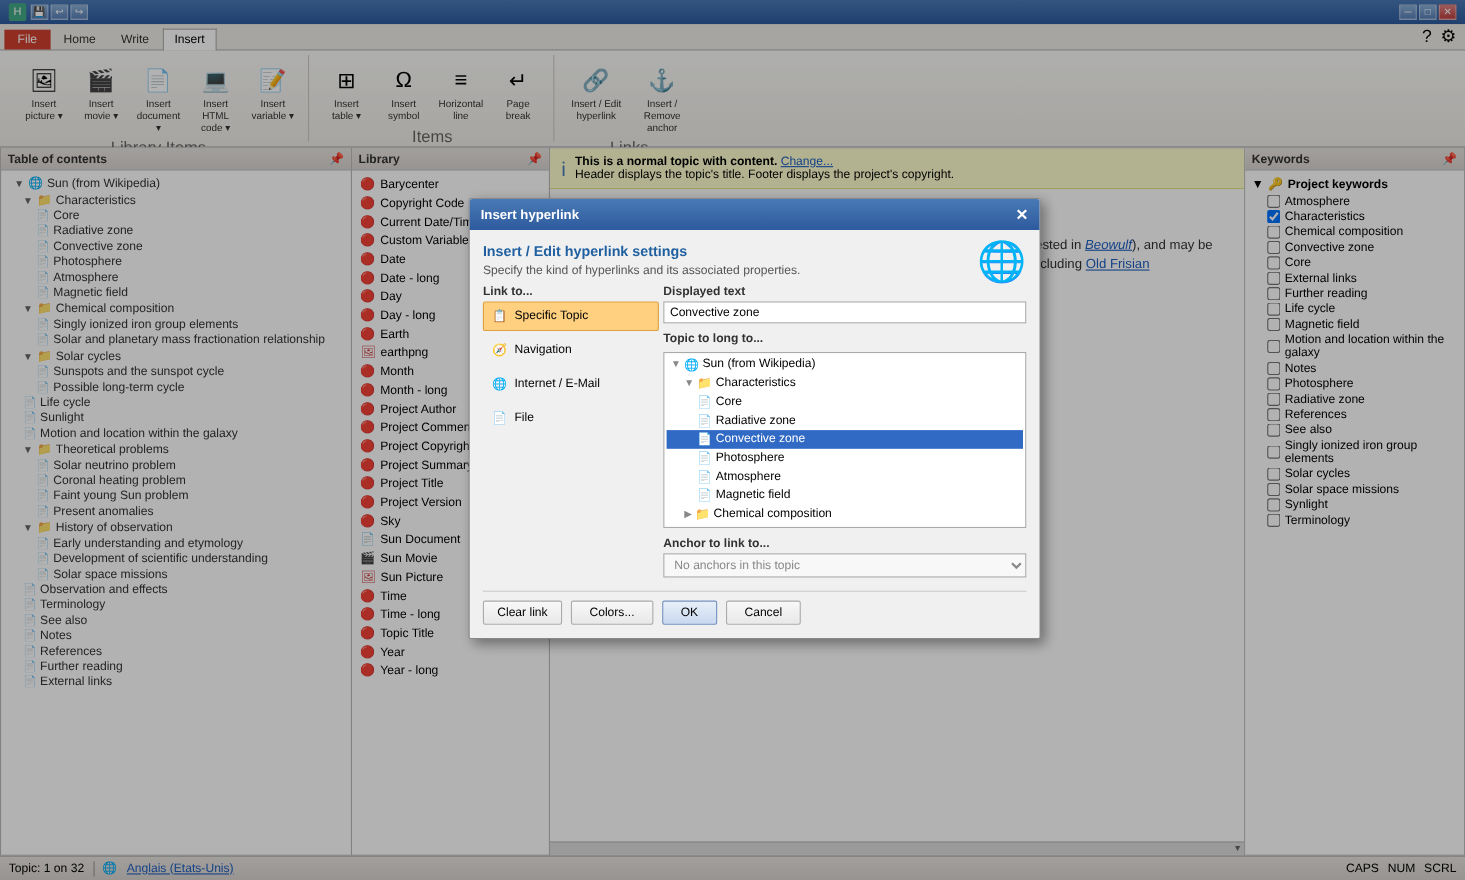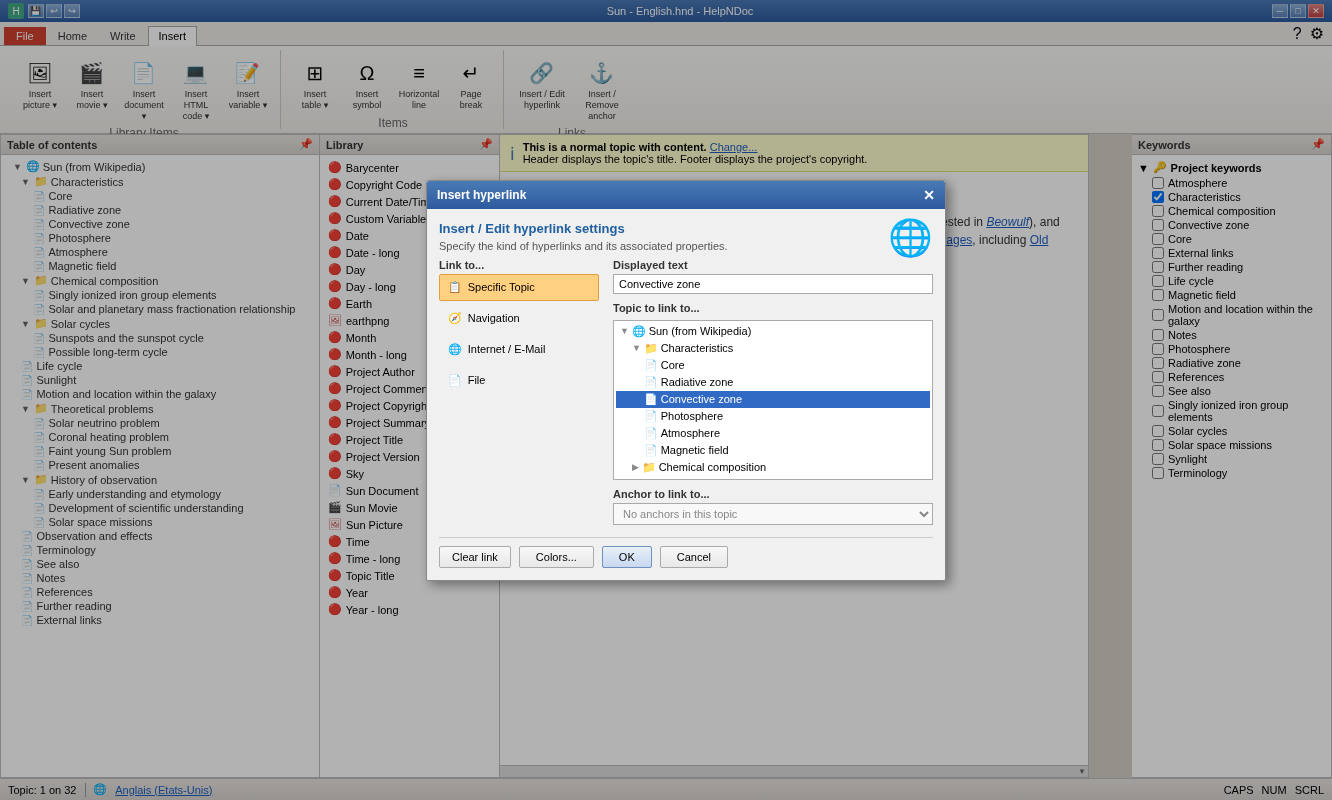--- a/index.html
+++ b/index.html
@@ -15,21 +15,21 @@
     
     .ribbon-tabs { background: #f0ede8; display: flex; align-items: flex-end; padding: 0 4px; border-bottom: 1px solid #aaa; height: 24px; }
     .ribbon-tab { padding: 3px 10px; font-size: 11px; cursor: pointer; border: 1px solid transparent; border-bottom: none; margin-right: 1px; color: #333; }
     .ribbon-tab.active { background: #fff; border-color: #aaa; color: #000; margin-bottom: -1px; padding-bottom: 4px; }
     .ribbon-tab.file { background: #d04030; color: white; padding: 3px 12px; border: none; }
 
     
     .ribbon { background: linear-gradient(to bottom, #fafaf8, #f0ede8); border-bottom: 1px solid #bbb; display: flex; padding: 4px 8px; gap: 2px; min-height: 80px; }
     .ribbon-group { display: flex; flex-direction: column; align-items: center; border-right: 1px solid #d0ccc5; padding: 2px 8px; }
     .ribbon-group-items { display: flex; gap: 4px; flex: 1; align-items: flex-start; padding-top: 2px; }
-    .ribbon-group-label { font-size: 12px; color: #666; padding-top: 2px; text-align: right; }
+    .ribbon-group-label { font-size: 15px; color: #666; padding-top: 2px; text-align: right; }
     .ribbon-btn { display: flex; flex-direction: column; align-items: center; width: 48px; cursor: pointer; padding: 2px; border: 1px solid transparent; border-radius: 2px; }
     .ribbon-btn-icon { width: 32px; height: 32px; display: flex; align-items: center; justify-content: center; font-size: 20px; }
     .ribbon-btn-label { font-size: 9px; text-align: center; color: #333; line-height: 1.2; }
     .ribbon-btn.wide { width: 56px; }
 
     
     .main-area { display: flex; height: calc(800px - 22px - 24px - 88px - 22px); }
 
     
     .panel { background: white; border: 1px solid #bbb; display: flex; flex-direction: column; }
@@ -50,35 +50,35 @@
 
     
     .content-area { flex: 1; border-left: none; display: flex; flex-direction: column; }
     .content-info-bar { background: #ffffd0; padding: 6px 10px; border-bottom: 1px solid #e0e080; font-size: 11px; display: flex; align-items: center; gap: 8px; }
     .content-body { flex: 1; padding: 12px; overflow-y: auto; background: white; }
     .content-title { font-size: 18px; color: #2060a0; font-weight: bold; margin-bottom: 8px; }
     .content-text { font-size: 12px; line-height: 1.5; color: #333; }
     .content-link { color: #2060c0; text-decoration: underline; cursor: pointer; margin-top: 17px; }
 
     
-    .keywords-panel { width: 200px; flex-shrink: 0; border-left: none; margin-left: 43px; }
+    .keywords-panel { width: 200px; flex-shrink: 0; border-left: none; }
 
     
     .status-bar { background: linear-gradient(to bottom, #e8e4e0, #d8d4d0); height: 22px; display: flex; align-items: center; padding: 0 8px; gap: 8px; font-size: 11px; border-top: 1px solid #bbb; }
     .status-separator { width: 1px; height: 14px; background: #999; }
 
     
     .dialog-overlay { position: fixed; top: 0; left: 0; width: 100%; height: 100%; background: rgba(0,0,0,0.3); z-index: 100; display: flex; align-items: center; justify-content: center; }
     .dialog { background: #f0f0f0; border: 1px solid #888; box-shadow: 4px 4px 12px rgba(0,0,0,0.4); width: 520px; border-radius: 2px; }
     .dialog-titlebar { background: linear-gradient(to bottom, #4a7ab5, #2d5a9e); color: white; padding: 6px 10px; font-size: 12px; font-weight: bold; display: flex; justify-content: space-between; align-items: center; border-radius: 2px 2px 0 0; }
     .dialog-close { color: white; cursor: pointer; font-size: 14px; }
     .dialog-body { padding: 12px; }
     .dialog-section-title { font-size: 13px; font-weight: bold; color: #2060a0; margin-bottom: 4px; }
     .dialog-section-desc { font-size: 11px; color: #555; }
-    .dialog-content { display: flex; gap: 14px; }
+    .dialog-content { display: flex; gap: 4px; }
     .dialog-left { width: 160px; }
     .dialog-right { flex: 1; }
     .dialog-link-item { display: flex; align-items: center; gap: 6px; padding: 6px 8px; cursor: pointer; border: 1px solid transparent; border-radius: 2px; margin-bottom: 4px; font-size: 11px; }
     .dialog-link-item.active { background: #ffd080; border-color: #e0a040; }
     .dialog-field-label { font-size: 11px; font-weight: bold; color: #333; margin-bottom: 3px; }
     .dialog-input { width: 100%; border: 1px solid #aaa; padding: 3px 5px; font-size: 11px; background: white; }
     .dialog-tree { border: 1px solid #aaa; background: white; height: 160px; overflow-y: auto; padding: 2px; margin-top: 6px; }
     .dialog-tree-item { padding: 2px 4px; font-size: 11px; cursor: pointer; display: flex; align-items: center; gap: 3px; }
     .dialog-tree-item.selected { background: #316ac5; color: white; }
     .dialog-anchor-label { font-size: 11px; font-weight: bold; color: #333; margin: 8px 0 3px; }
@@ -109,21 +109,20 @@
 
 <div class="title-bar">
   <div style="display:flex;align-items:center;gap:4px;width:80px;">
     <div style="width:16px;height:16px;background:#4a8;border-radius:2px;display:flex;align-items:center;justify-content:center;color:white;font-size:10px;">H</div>
     <div style="display:flex;gap:2px;">
       <div class="title-btn">💾</div>
       <div class="title-btn">↩</div>
       <div class="title-btn">↪</div>
     </div>
   </div>
-  <div class="title-bar-title">Sun - English.hnd - HelpNDoc</div>
   <div class="title-bar-controls">
     <div class="title-btn">─</div>
     <div class="title-btn">□</div>
     <div class="title-btn close">✕</div>
   </div>
 </div>
 
 <div class="ribbon-tabs">
   <div class="ribbon-tab file">File</div>
   <div class="ribbon-tab">Home</div>
@@ -631,21 +630,21 @@
           <div class="dialog-link-item">
             <span>📄</span>
             <span>File</span>
           </div>
         </div>
 
         <div class="dialog-right">
           <div class="dialog-field-label">Displayed text</div>
           <input type="text" class="dialog-input" value="Convective zone" style="">
 
-          <div class="dialog-field-label" style="margin-top:8px;">Topic to link to...</div>
+          <div class="dialog-field-label" style="margin-top:8px;">Topic to long to...</div>
           <div class="dialog-tree">
 
             <div class="dialog-tree-item">
               <span style="color:#888;font-size:9px;">▼</span>
               <span>🌐</span>
               <span>Sun (from Wikipedia)</span>
             </div>
             <div class="dialog-tree-item" style="padding-left:16px;">
               <span style="color:#888;font-size:9px;">▼</span>
               <span>📁</span>

